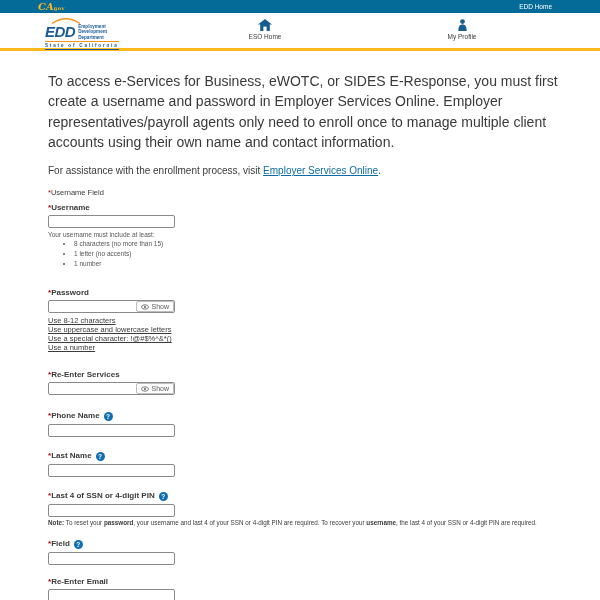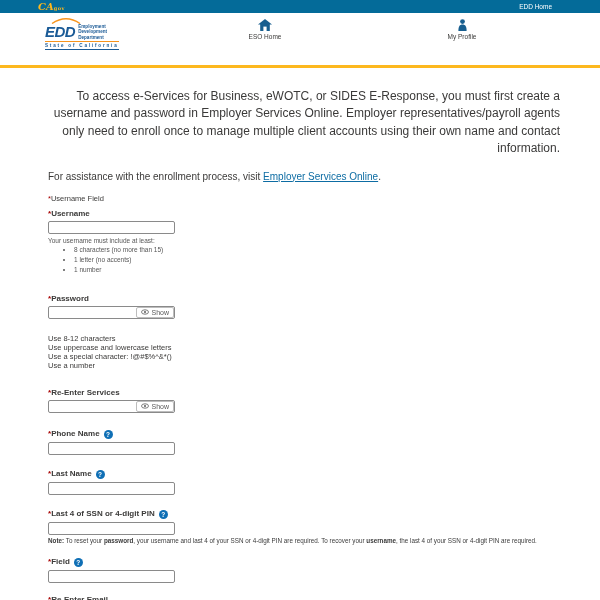--- a/index.html
+++ b/index.html
@@ -15,42 +15,42 @@
     position:absolute; left:38px; top:0; line-height:13px;
     color:#FDB81E; font-family:"DejaVu Serif", serif;
     font-style:italic; font-weight:bold; font-size:10px; cursor:pointer;
   }
   .ca-logo .gov { font-size:5px; font-style:normal; letter-spacing:.5px; }
   .topbar-link {
     position:absolute; right:48px; top:0; line-height:13px;
     color:#ffffff; font-size:6.5px; text-decoration:none; cursor:pointer;
   }
   
-  .header { height:55px; background:#fff; border-bottom:3px solid #FDB81E; position:relative; }
+  .header { height:38px; background:#fff; border-bottom:3px solid #FDB81E; position:relative; }
   .edd-logo { position:absolute; left:45px; top:5px; cursor:pointer; }
   .edd-swoosh { display:block; margin-left:6px; }
   .edd-row { display:flex; align-items:center; }
   .edd-word {
     color:#1A5A96; font-weight:bold; font-style:italic;
     font-size:15px; line-height:14px; letter-spacing:-0.5px;
   }
   .edd-lines { margin-left:3px; color:#1A5A96; font-weight:bold; font-size:4.6px; line-height:1.15; }
   .edd-state {
     margin-top:1px; padding-top:1px; border-top:1.5px solid #F7941D;
     color:#1A5A96; font-weight:bold; font-size:4.6px; letter-spacing:1.8px;
     border-bottom:1px solid #1A5A96; padding-bottom:1px; text-align:center;
   }
   .nav-item { position:absolute; top:6px; text-align:center; color:#3b3a39; font-size:6.5px; cursor:pointer; }
   .nav-item .nav-icon { display:block; margin:0 auto 2px auto; }
   .nav-eso { left:228px; width:74px; }
   .nav-profile { left:424px; width:76px; }
   
   .content { padding:20px 40px 0 48px; }
   .page-title { margin:0 0 6px 0; font-size:17px; line-height:1.2; font-weight:bold; color:#3a3a3a; }
-  .intro { margin:0 0 6px 0; font-size:12px; line-height:1.45; max-width:512px;text-align:right; }
+  .intro { margin:0 0 6px 0; font-size:14px; line-height:1.45; max-width:512px; }
   .assist { margin:12px 0 10px 0; font-size:10px; line-height:1.4; }
   .link { color:#0D6CA3; text-decoration:underline; cursor:pointer; }
   .required-note { margin:0 0 6px 0; font-size:7.5px; }
   .asterisk { color:#A80000; }
   
   .group { margin-bottom:16px; }
   .group.g-username { margin-bottom:20px; }
   .group.g-password { margin-bottom:18px; }
   .group.g-tight { margin-bottom:14px; }
   .group.g-xtight { margin-bottom:12px; }
@@ -70,21 +70,21 @@
   .help-icon {
     display:inline-block; width:9px; height:9px; margin-left:4px;
     border-radius:50%; background:#0F6FB5; color:#fff;
     font-size:6.5px; line-height:9px; text-align:center; font-weight:bold;
     vertical-align:-1px; cursor:pointer;
   }
   .help-title { font-size:6.5px; color:#565656; margin-top:3px; }
   .rules-list { margin:2px 0 0 0; padding-left:26px; font-size:6.5px; color:#565656; }
   .rules-list li { margin-bottom:2px; line-height:8px; }
   .pw-rule { font-size:7.5px; line-height:9px; color:#3b3a39; }
-  .pw-rules { margin-top:15px; }
+  .pw-rules { margin-top:3px;text-decoration:underline; }
   .note { font-size:6.3px; color:#3b3b3b; margin-top:2px; line-height:1.3; }
   .b { font-weight:bold; }
 </style>
 </head>
 <body>
 
 <div class="topbar">
   <span class="ca-logo"><span>CA</span><span class="gov">gov</span></span>
   <a class="topbar-link">EDD Home</a>
 </div>

